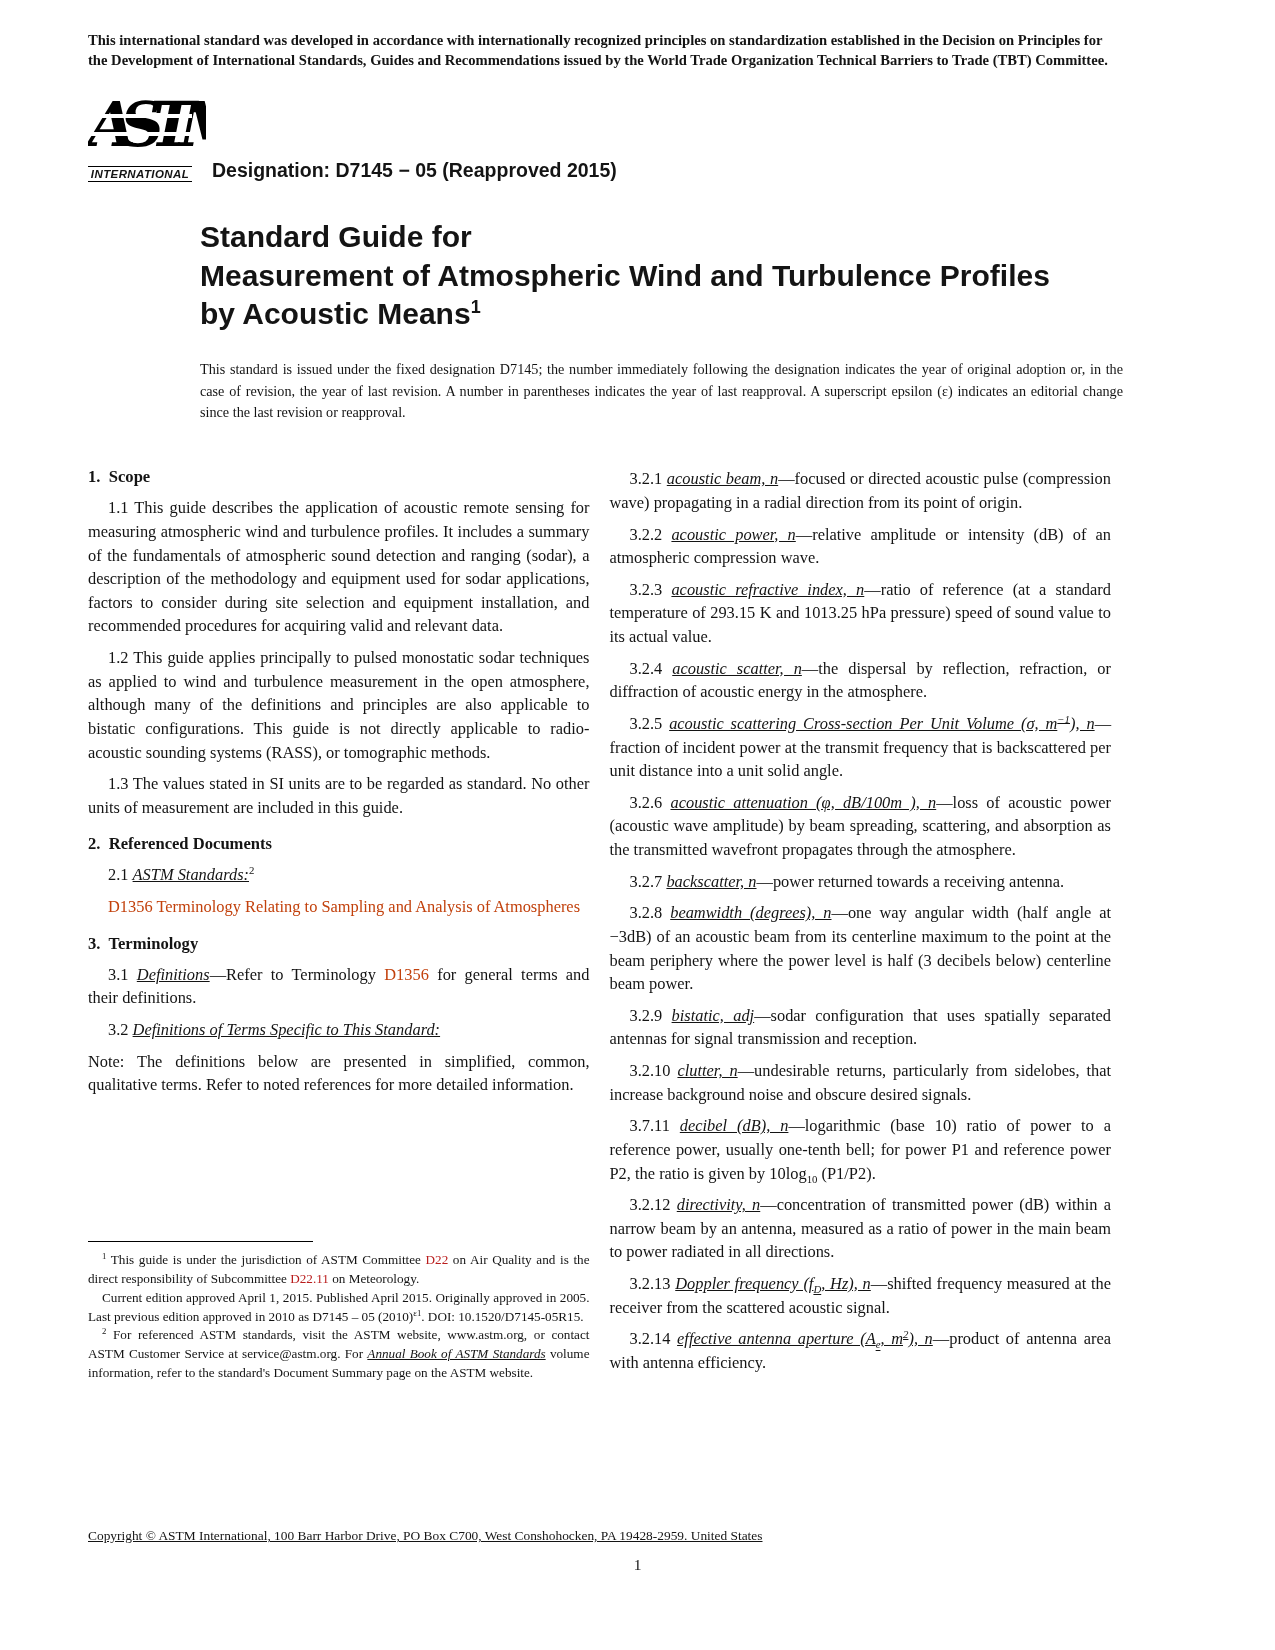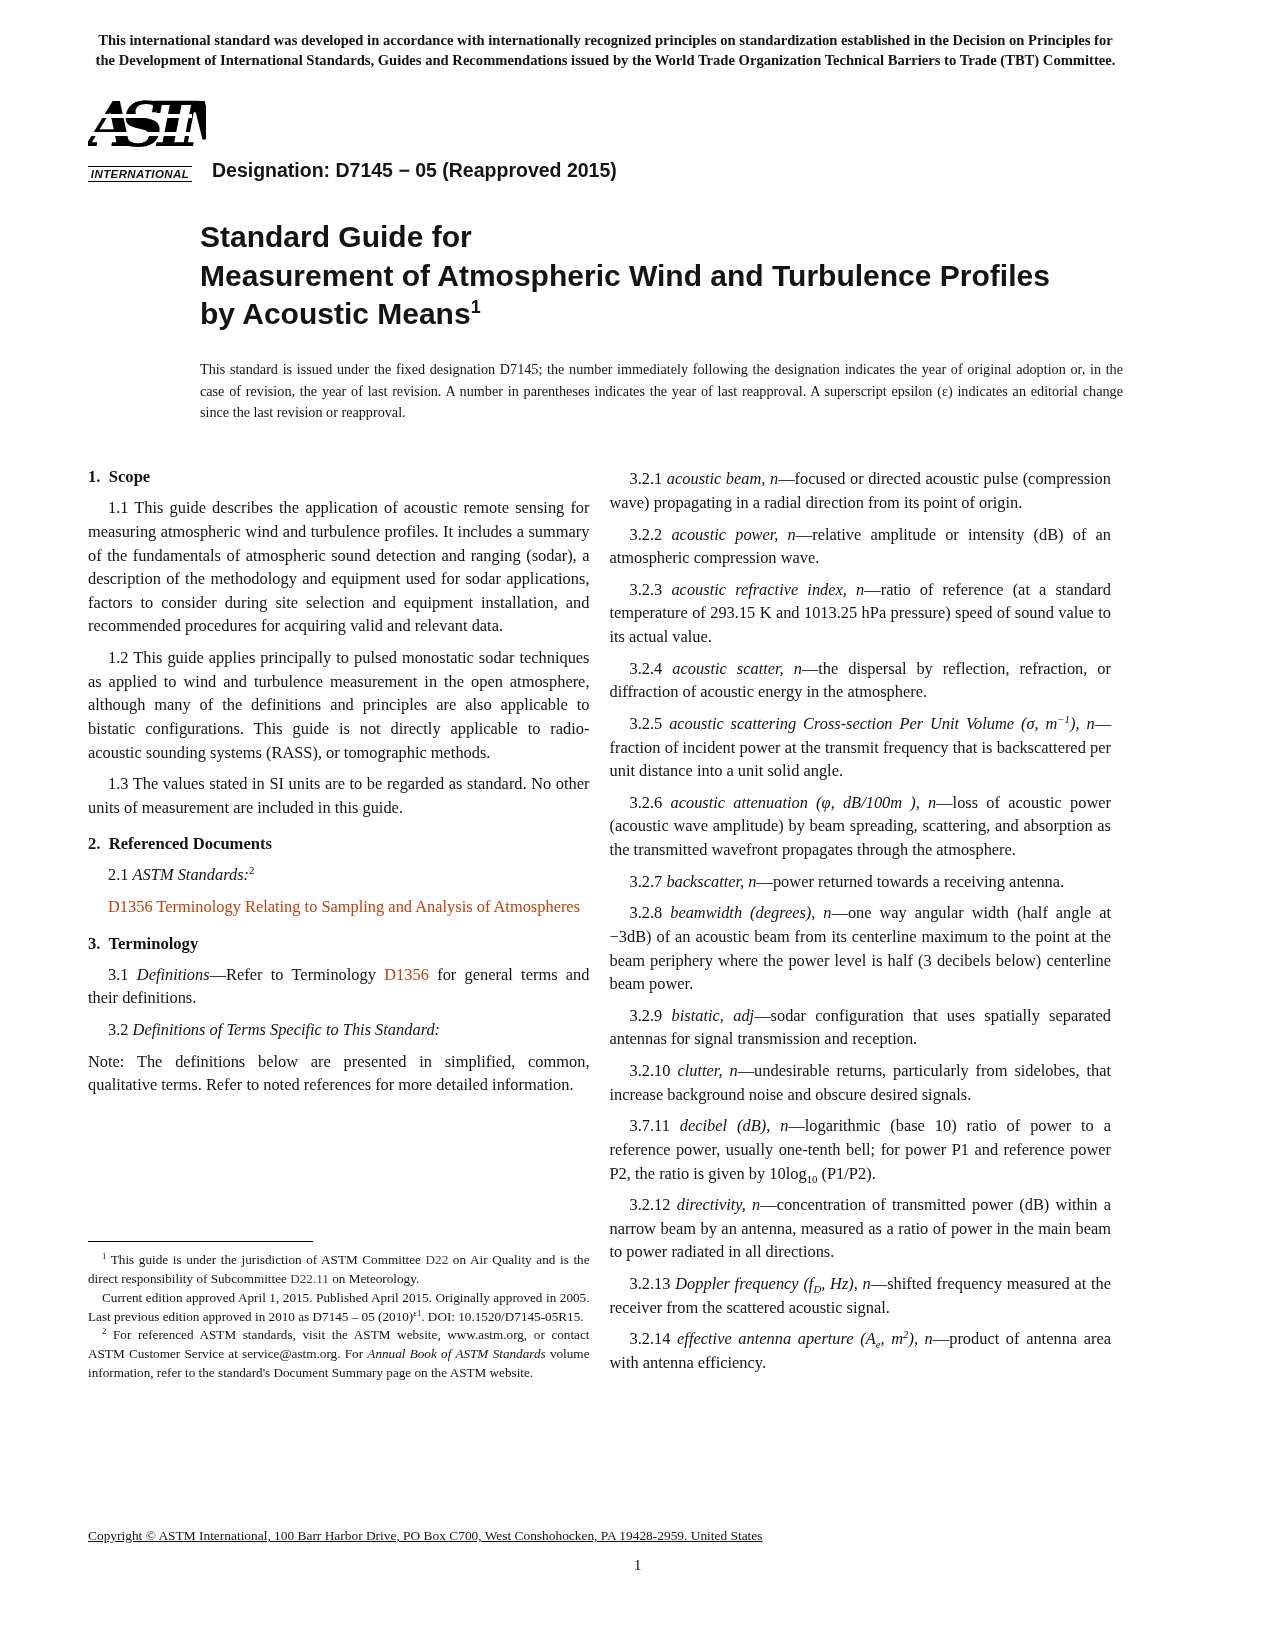--- a/index.html
+++ b/index.html
@@ -12,21 +12,21 @@
     padding:30px 152px 0 88px;
     font-family:"Liberation Serif",serif;
     color:#141414;
     overflow:hidden;
   }
   
   .wto-notice{
     font-weight:bold;
     font-size:14.6px;
     line-height:1.38;
-    text-align:center;
+    text-align:left;
   }
   
   .designation-row{display:flex;align-items:flex-end;margin-top:22px;}
   .logo{width:118px;flex:0 0 118px;}
   .logo-mark{
     position:relative;height:72px;overflow:hidden;
   }
   .logo-astm{
     font-family:"DejaVu Serif",serif;
     font-weight:bold;font-style:italic;
@@ -87,25 +87,25 @@
     margin:0 0 8px;
     padding-left:40px;text-indent:-20px;
     text-align:left;
   }
   .note-p{
     font-size:16.4px;line-height:1.44;
     text-align:justify;
     margin:0 0 8px;
     text-indent:0;
   }
-  .it{font-style:italic;}
+  .it{font-style:italic;text-decoration:underline;}
   .sup{vertical-align:super;font-size:0.66em;line-height:0;}
   .sub{vertical-align:sub;font-size:0.66em;line-height:0;}
   .lnk{color:#c2410c;text-decoration:none;cursor:pointer;}
-  .blnk{color:#404040;text-decoration:none;cursor:pointer;}
+  .blnk{color:#b91c1c;text-decoration:none;cursor:pointer;}
   
   .footnote-area{margin-top:auto;padding-top:16px;}
   .fn-rule{width:225px;border:0;border-top:1.3px solid #000;margin:0 0 9px;}
   .fn{
     font-size:13.2px;line-height:1.42;
     text-align:justify;margin:0;
     text-indent:14px;
   }
   
   .footer-copy{

